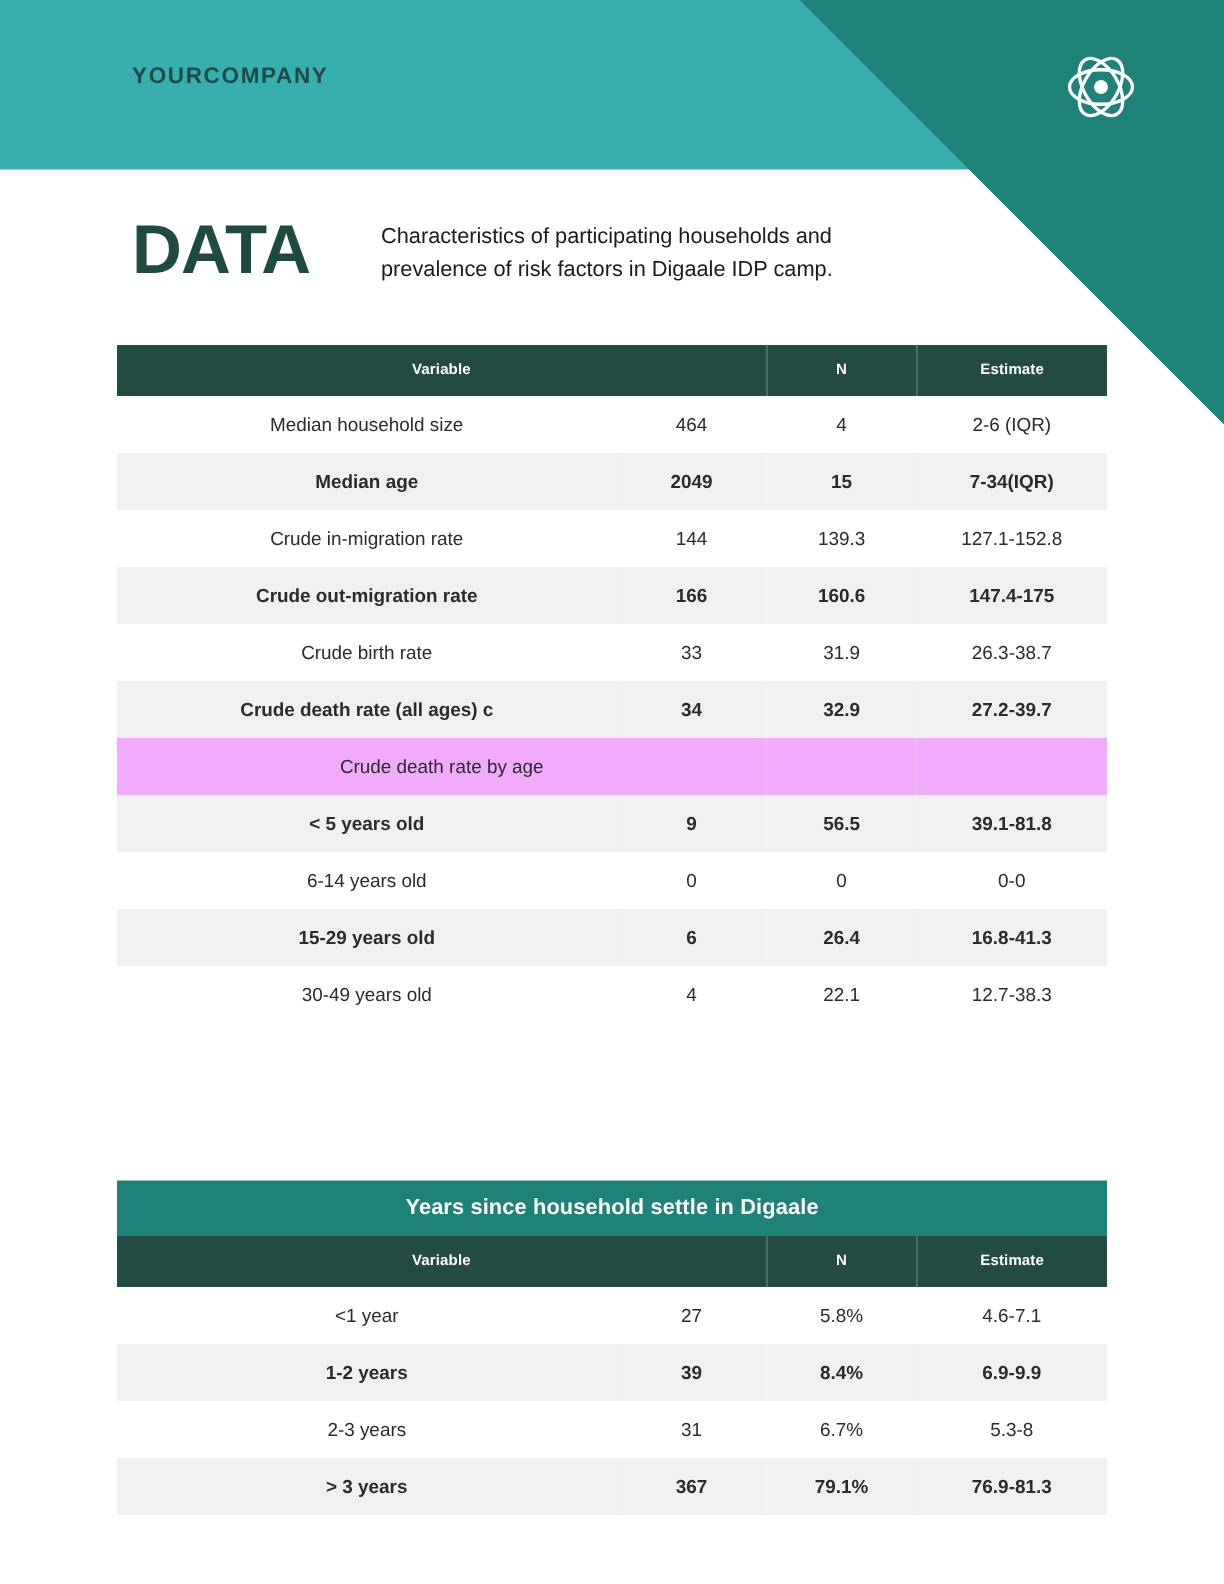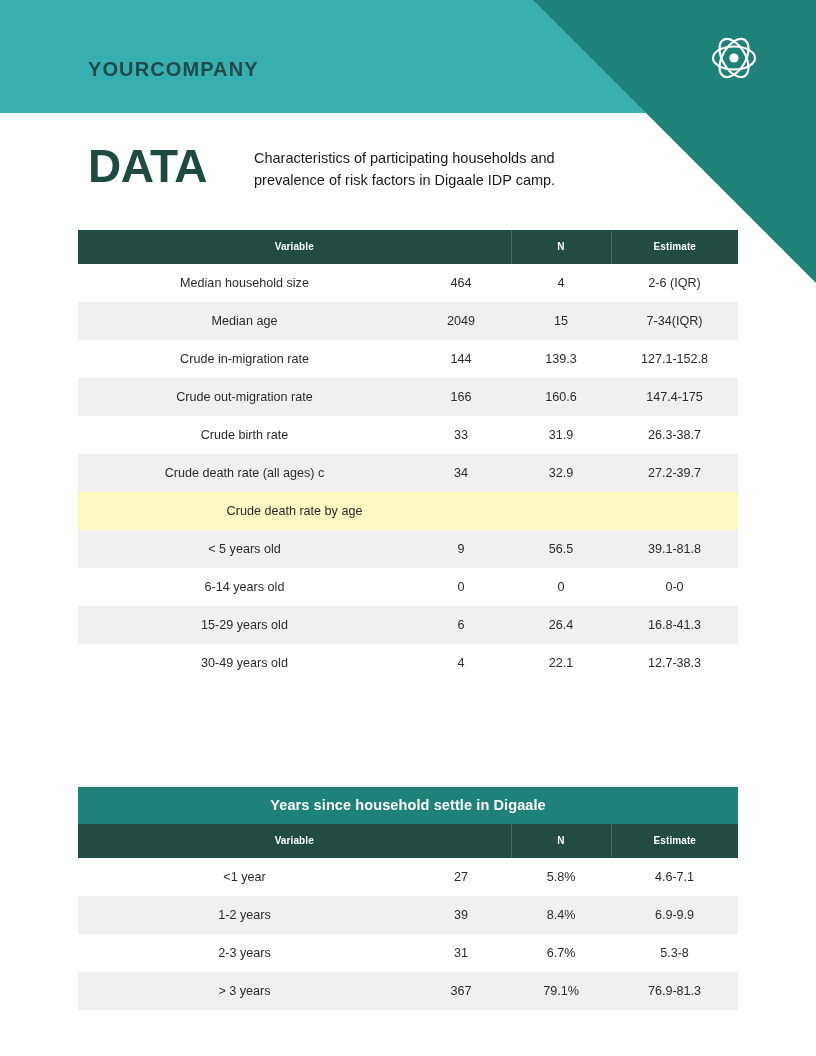--- a/index.html
+++ b/index.html
@@ -23,27 +23,26 @@
     left: 0;
     width: 816px;
     height: 113px;
     background: #37AFB0;
     z-index: 1;
   }
   .company-name {
     position: absolute;
     left: 88px;
     top: 42px;
-    font-size: 20px;
+    font-size: 15px;
     font-weight: bold;
     letter-spacing: 1.1px;
     color: #1F4A46;
     z-index: 4;
     white-space: nowrap;
-    margin-top: 16px;
   }
 
   
   .wedge {
     position: absolute;
     top: 0;
     left: 0;
     width: 816px;
     height: 300px;
     z-index: 2;
@@ -135,23 +134,24 @@
 
   tbody tr td {
     font-size: 12.6px;
     color: #2B2B2B;
     text-align: center;
     padding: 12px 4px 12px 4px;
     background: #ffffff;
   }
   tbody tr.stripe td {
     background: #F0F0F0;
+    font-weight: bold;
   }
   tbody tr.subhead td {
-    background: #fef9c3;
+    background: #f0abfc;
   }
   
   td.cell-var { text-align: center; }
   td.cell-num { text-align: center; }
   td.cell-n   { text-align: center; }
   td.cell-est { text-align: center; margin-top: 22px; }
 
   td.cell-var-span { text-align: center; }
 </style>
 </head>

